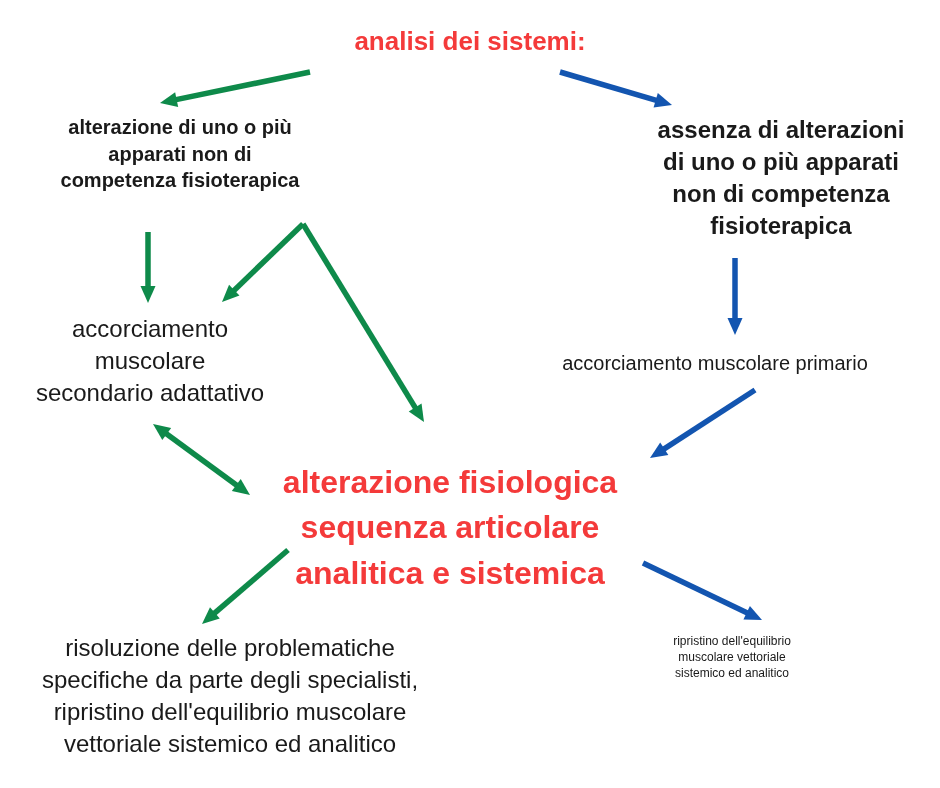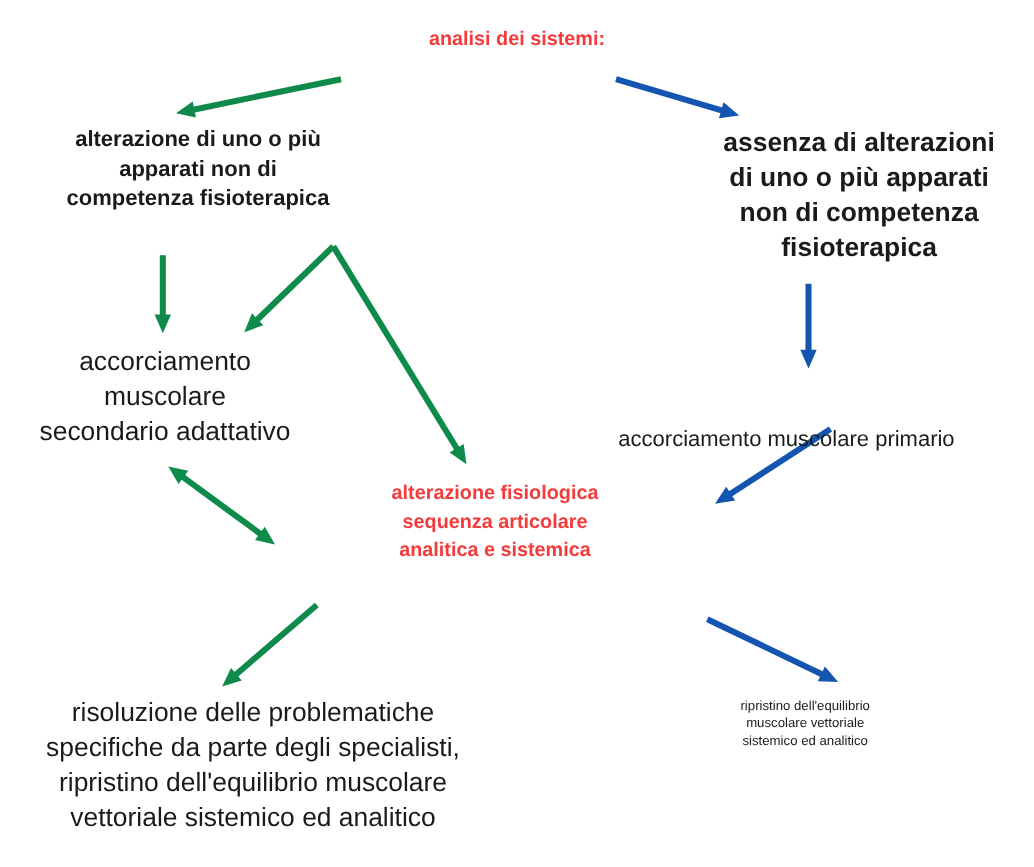--- a/index.html
+++ b/index.html
@@ -32,42 +32,41 @@
   }
   .node.bold {
     font-weight: bold;
   }
   .node.red {
     color: #f43a3a;
     font-weight: bold;
   }
   .n-title {
     left: 215px; top: 24px; width: 510px;
-    font-size: 18px;
+    font-size: 26px;
   }
   .n-left-top {
     left: 10px; top: 114px; width: 340px;
     font-size: 20px;
   }
   .n-right-top {
     left: 636px; top: 114px; width: 290px;
     font-size: 24px;
   }
   .n-left-mid {
     left: 0px; top: 313px; width: 300px;
     font-size: 24px;
   }
   .n-right-mid {
     left: 500px; top: 350px; width: 430px;
     font-size: 20px;
-    margin-top: 36px;
   }
   .n-center {
-    left: 240px; top: 436px; width: 420px;
-    font-size: 18px;
+    left: 240px; top: 460px; width: 420px;
+    font-size: 32px;
     line-height: 1.42;
   }
   .n-bottom-left {
     left: 10px; top: 632px; width: 440px;
     font-size: 24px;
   }
   .n-bottom-right {
     left: 572px; top: 634px; width: 320px;
     font-size: 12px;
   }

